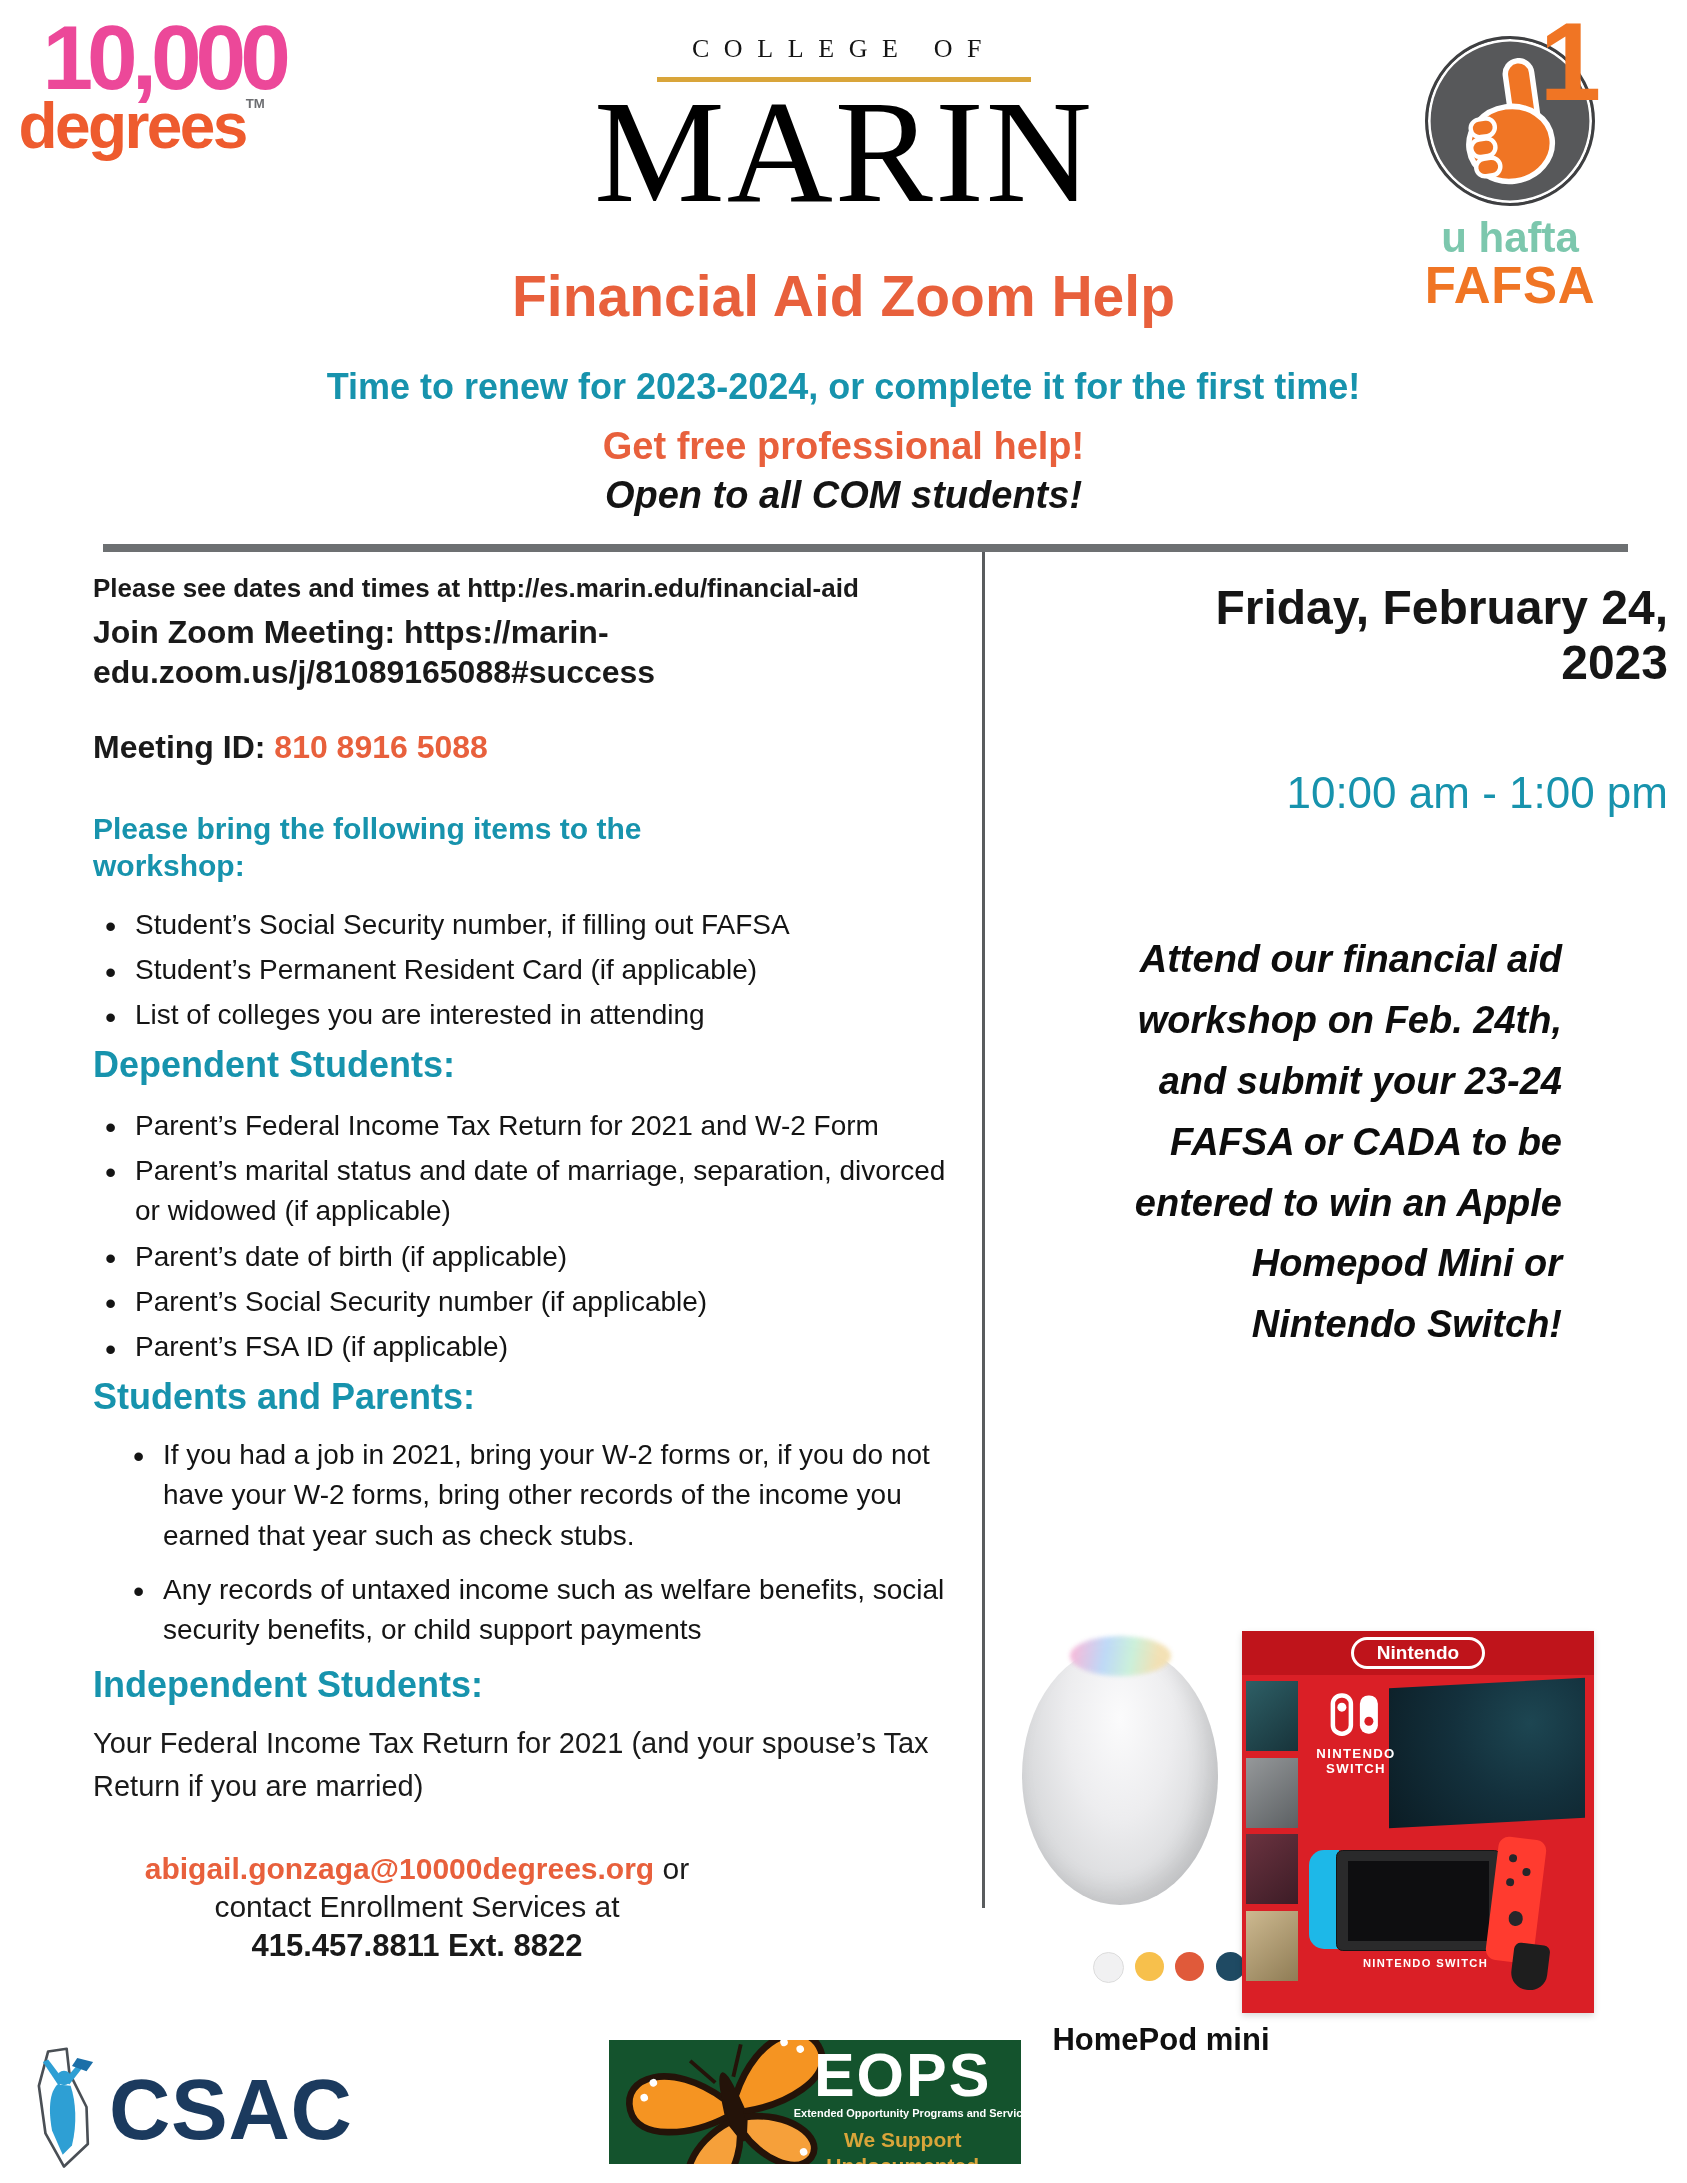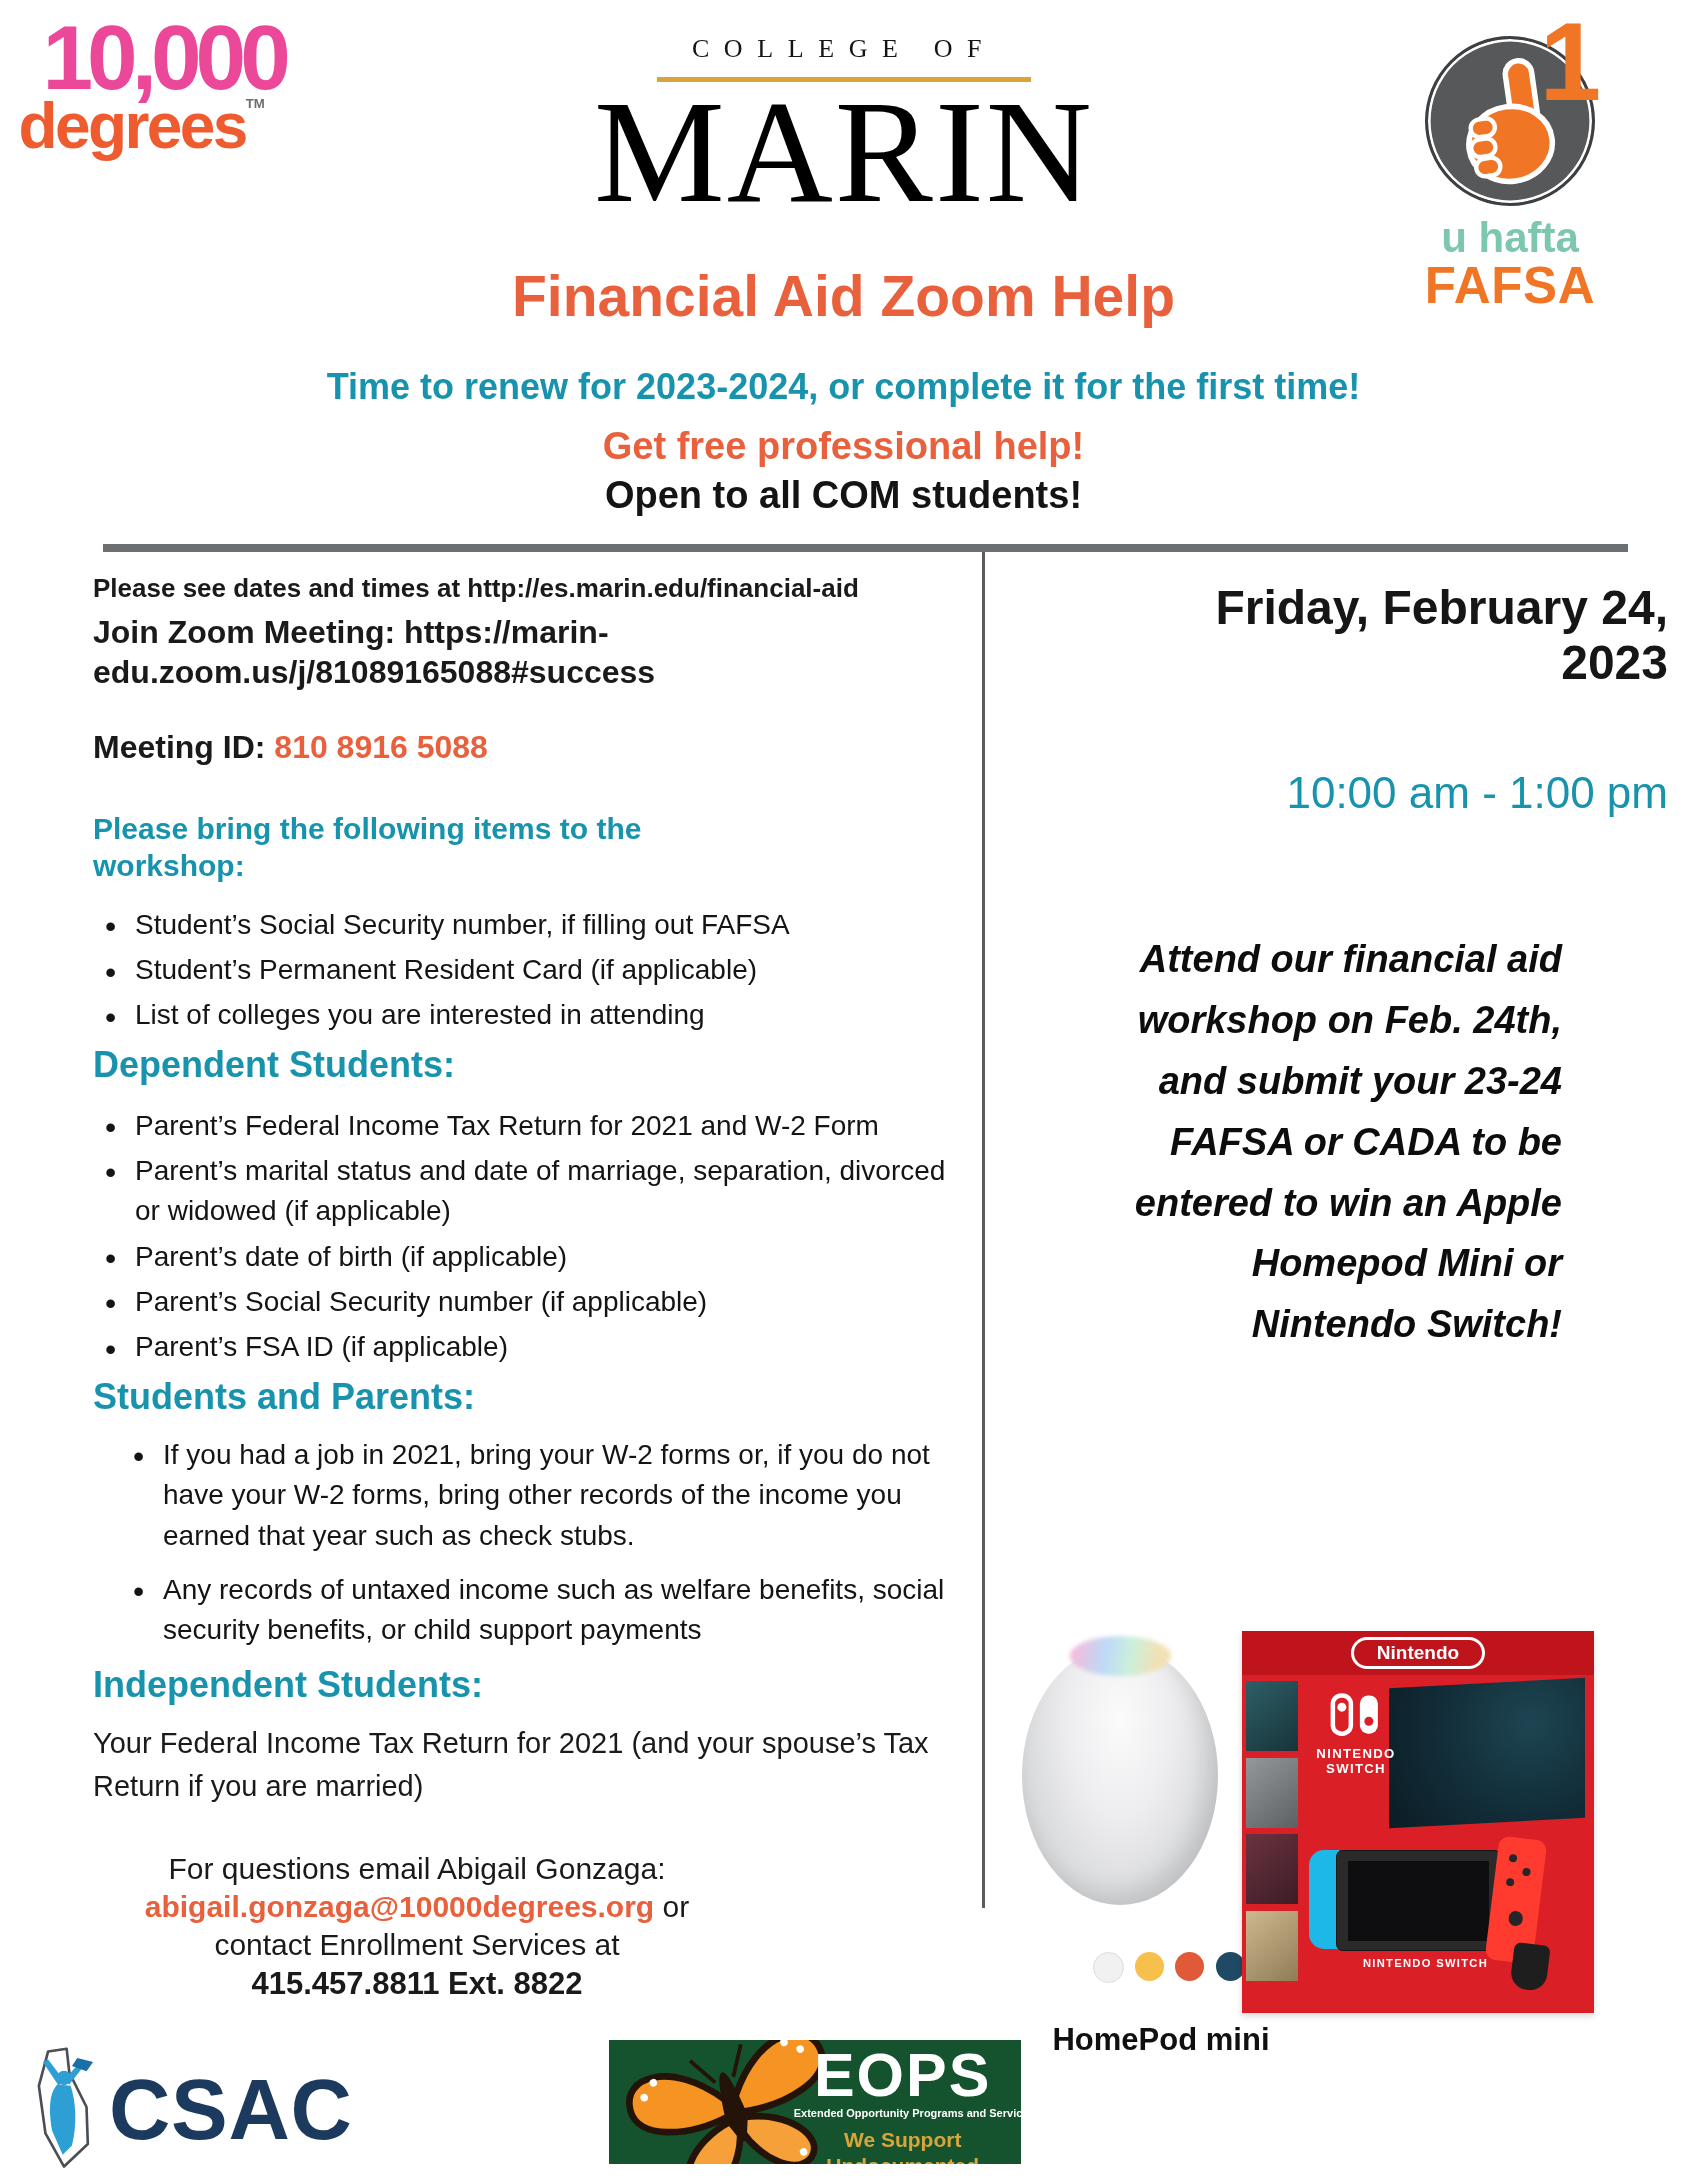--- a/index.html
+++ b/index.html
@@ -27,21 +27,21 @@
   .badge-one{position:absolute;top:-32px;right:-9.3px;font-size:111px;font-weight:bold;color:#f07524;line-height:1;}
   .badge-finger{position:absolute;left:16px;top:18.5px;}
   .badge-uhafta{font-size:42px;font-weight:bold;color:#7cc7ad;margin-top:10.6px;line-height:1;}
   .badge-fafsa{font-size:51px;font-weight:bold;color:#f07524;letter-spacing:0.7px;line-height:1.05;}
 
   .tagline-teal{position:absolute;left:185px;top:366px;width:1317px;text-align:center;
                 font-size:36px;font-weight:bold;color:#1793ad;}
   .tagline-orange{position:absolute;left:185px;top:425px;width:1317px;text-align:center;
                   font-size:38px;font-weight:bold;color:#e8603c;}
   .tagline-black{position:absolute;left:185px;top:474px;width:1317px;text-align:center;
-                 font-size:38px;font-weight:bold;color:#141414;}
+                 font-size:38px;font-weight:bold;color:#141414;font-style:italic;}
 
   .hr-line{position:absolute;left:103px;top:544px;width:1525px;height:8px;background:#6d7072;}
   .v-line{position:absolute;left:982px;top:552px;width:2.6px;height:1356px;background:#595c5e;}
 
   
   .left-col{position:absolute;left:93px;top:573px;width:883px;}
   .dates-link{font-size:26px;font-weight:bold;margin-bottom:8px;}
   .zoom-meeting{font-size:32px;font-weight:bold;line-height:1.26;}
   .meeting-id{font-size:32px;font-weight:bold;margin-top:36px;}
   .meeting-id .orange{color:#e8603c;}
@@ -186,21 +186,20 @@
     <div class="section-heading">Students and Parents:</div>
     <ul class="sp-list">
       <li>If you had a job in 2021, bring your W-2 forms or, if you do not have your W-2 forms, bring other records of the income you earned that year such as check stubs.</li>
       <li>Any records of untaxed income such as welfare benefits, social security benefits, or child support payments</li>
     </ul>
 
     <div class="section-heading">Independent Students:</div>
     <div class="indep-text">Your Federal Income Tax Return for 2021 (and your spouse’s Tax Return if you are married)</div>
 
     <div class="contact">
-      <div>For questions email Abigail Gonzaga:</div>
       <div>
         <span class="email">abigail.gonzaga@10000degrees.org</span><span> or</span>
       </div>
       <div>contact Enrollment Services at</div>
       <div class="phone">415.457.8811 Ext. 8822</div>
     </div>
   </div>
 
   <div class="right-col">
     <div class="event-date">

